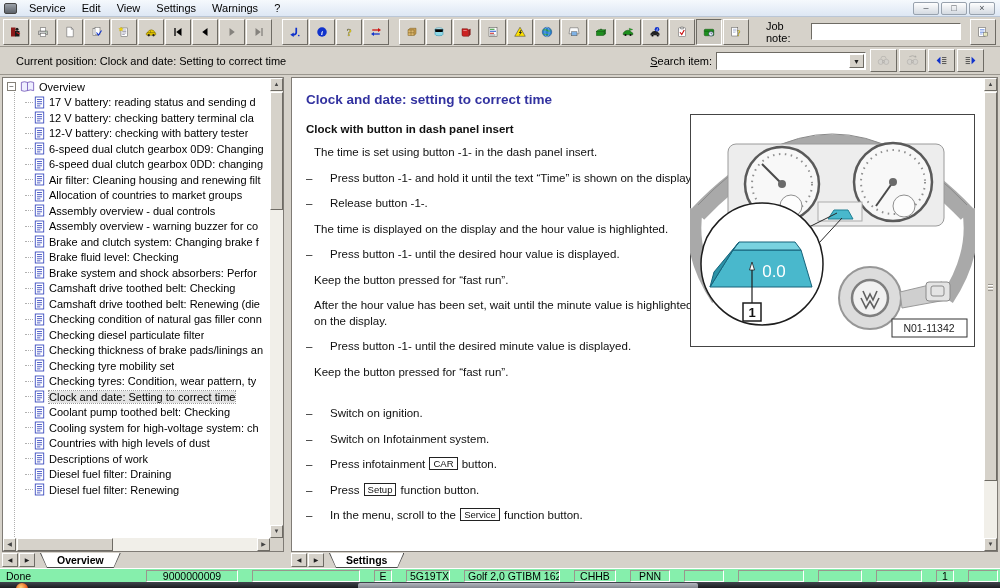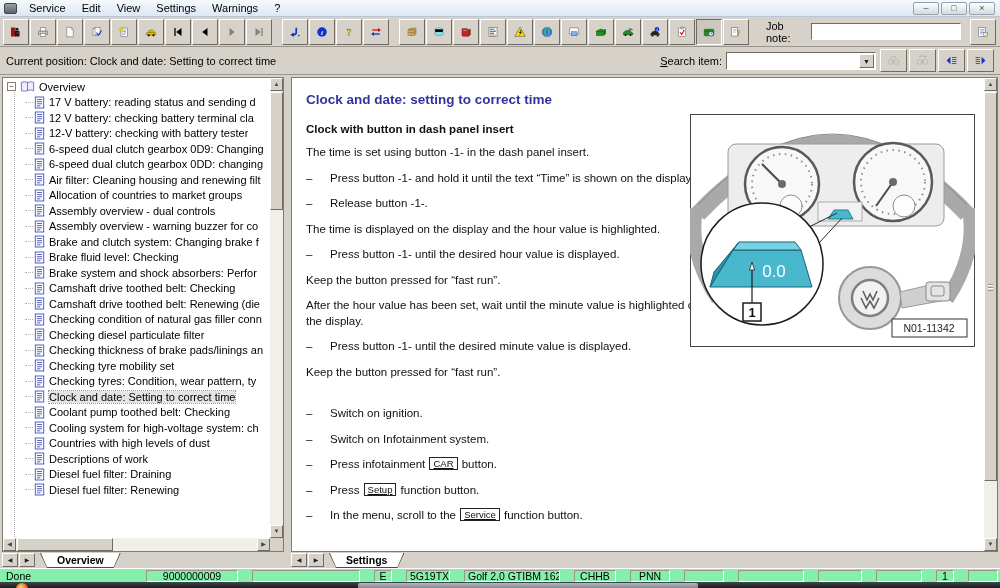--- a/index.html
+++ b/index.html
@@ -24,21 +24,21 @@
             display:flex; align-items:center; justify-content:center; margin-right:1px; }
   .tb-btn svg { width:20px; height:20px; }
   .tb-btn.pressed { border-color:#6e6b64 #ffffff #ffffff #6e6b64; background:#ccc8c0; }
   .tb-btn.disabled svg { filter:grayscale(1) opacity(.38); }
   .tb-gap { width:9px; flex:none; }
   .job-note { display:flex; align-items:center; margin-left:16px; }
   .job-note-label { margin-right:5px; }
   .job-note-input { width:150px; height:17px; border:1px solid; border-color:#6e6b64 #ffffff #ffffff #6e6b64;
                     background:#fff; font-family:inherit; font-size:11px; padding:0 3px; }
   
-  .posbar { height:28px; background:#d6d2ca; border-bottom:1px solid #9a968e; display:flex; align-items:center; padding:0 6px; }
+  .posbar { height:28px; background:#d6d2ca; border-bottom:1px solid #9a968e; display:flex; align-items:center; padding:0 16px; }
   .search-area { margin-left:auto; display:flex; align-items:center; gap:4px; }
   .search-label { display:inline-block; }
   .search-label::first-letter { text-decoration:underline; }
   .combo { width:150px; height:18px; background:#fff; border:1px solid; border-color:#6e6b64 #ffffff #ffffff #6e6b64;
            position:relative; }
   .combo-arrow { position:absolute; right:1px; top:1px; width:15px; height:14px; background:#d6d2ca;
                  border:1px solid; border-color:#fff #6e6b64 #6e6b64 #fff; font-size:7px; line-height:13px; text-align:center; color:#222; }
   .pos-btn { width:27px; height:23px; background:#d6d2ca; border:1px solid; border-color:#fff #6e6b64 #6e6b64 #fff;
              display:flex; align-items:center; justify-content:center; }
   .pos-btn svg { width:19px; height:19px; }
@@ -75,24 +75,24 @@
   .tab-outer { clip-path:polygon(0 0,100% 0,calc(100% - 7px) 100%,7px 100%); background:#4a4a4a; padding:0 1px 1px 1px; margin-left:4px; }
   .tab-inner { clip-path:polygon(0 0,100% 0,calc(100% - 6px) 100%,6px 100%); background:#fff; padding:0 16px;
                font-weight:bold; font-size:10.5px; line-height:14px; }
   .splitter { width:6px; flex:none; }
   .right-panel { flex:1; display:flex; flex-direction:column; padding:2px 2px 0 0; }
   
   .doc-scroll { position:absolute; top:0; right:0; bottom:0; width:13px; background:#f1efe9; }
   .doc-content { position:absolute; left:14px; top:8px; width:402px; }
   .doc-h1 { color:#3232a0; font-weight:bold; font-size:13.5px; margin:6px 0 14px; }
   .doc-h2 { font-weight:bold; font-size:11.5px; margin:16px 0 4px; color:#101010; }
-  .doc-p  { font-size:11.5px; margin:10px 0; line-height:1.35; color:#101010; }
+  .doc-p  { font-size:11.5px; margin:10px 8px; line-height:1.35; color:#101010; }
   .doc-li { display:flex; margin:10px 0; font-size:11.5px; line-height:1.35; color:#101010; }
   .doc-li .dash { width:24px; flex:none; }
-  .keybtn { border:1px solid #222; padding:0 3px; font-size:9.5px; line-height:11px; display:inline-block; margin:0 1px; position:relative; top:-1px; white-space:nowrap;text-decoration:underline; }
+  .keybtn { border:1px solid #222; padding:0 3px; font-size:9.5px; line-height:11px; display:inline-block; margin:0 1px; position:relative; top:-1px; white-space:nowrap; }
   .gap-after { margin-bottom:26px; }
   .figure { position:absolute; right:22px; top:36px; width:285px; height:233px; }
   
   .statusbar { height:14px; background:#86efac; border-top:1px solid #fff; display:flex; align-items:stretch; font-size:10.5px; padding:1px 2px 0 2px; }
   .status-msg { flex:1; padding-left:4px; line-height:12px; }
   .status-cell { border:1px solid; border-color:#9a968e #fff #fff #9a968e; margin-left:14px; padding:0 3px;
                  line-height:11px; text-align:center; overflow:hidden; white-space:nowrap; flex:none; }
   
   .taskbar { height:7px; background:linear-gradient(#41454d,#141519); position:relative; overflow:hidden; }
   .orb { position:absolute; left:16px; top:1px; width:12px; height:12px; border-radius:50%;

